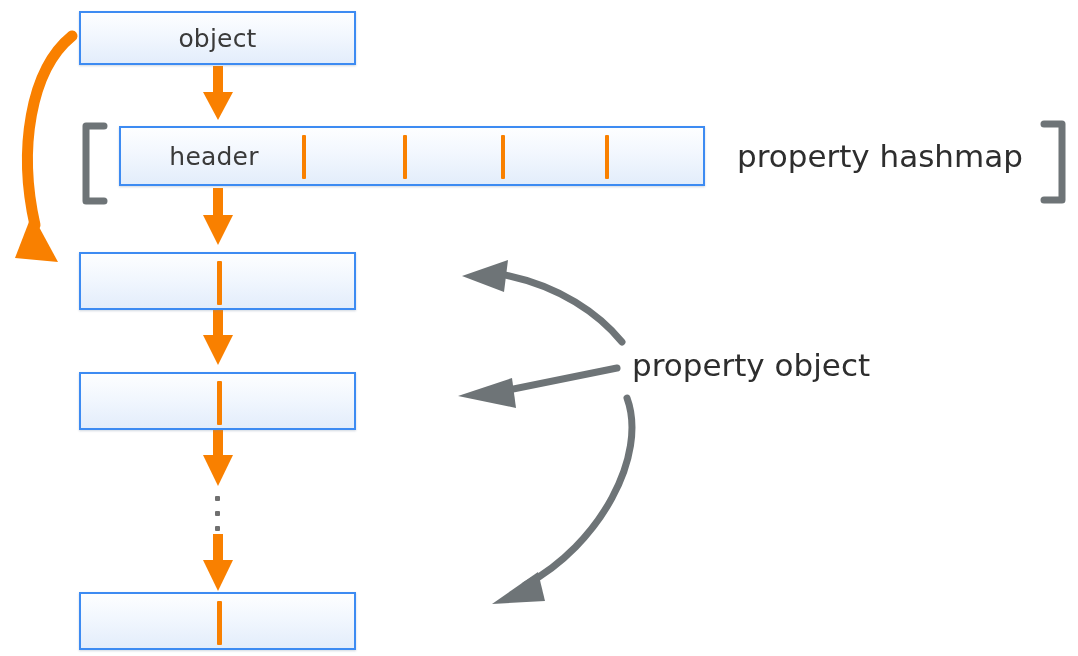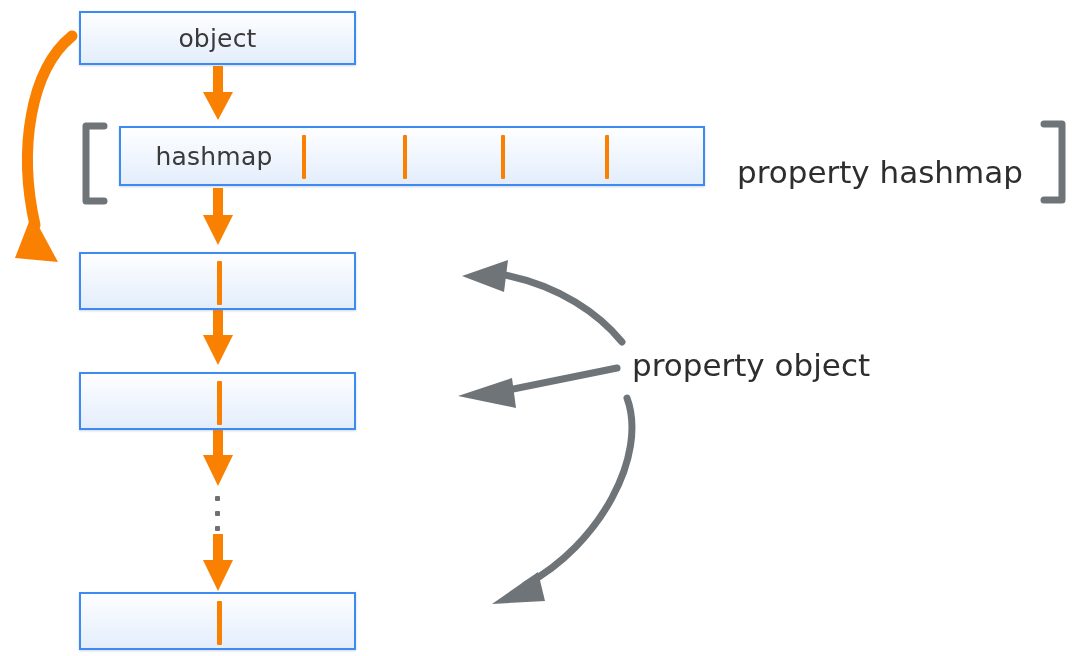--- a/index.html
+++ b/index.html
@@ -140,29 +140,29 @@
       <path d="M 538,572 L 492,604 L 545,601 Z" fill="#6e7477"></path>
     </g>
   </svg>
 
   <div class="node-box" style="left:79px; top:11px; width:277px; height:54px;">
     <span class="node-label">object</span>
   </div>
 
   <div class="node-box" style="left:119px; top:126px; width:586px; height:60px; justify-content:flex-start;">
     <div class="hdr-label">
-      <span class="node-label">hashmap</span>
+      <span class="node-label">header</span>
     </div>
     <div class="tick" style="left:181px; top:7px; height:44px;"></div>
     <div class="tick" style="left:282px; top:7px; height:44px;"></div>
     <div class="tick" style="left:380px; top:7px; height:44px;"></div>
     <div class="tick" style="left:484px; top:7px; height:44px;"></div>
   </div>
 
-  <div class="annot" style="left:737px; top:141px;margin-top:16px;">property hashmap</div>
+  <div class="annot" style="left:737px; top:141px;">property hashmap</div>
 
   <div class="node-box" style="left:79px; top:252px; width:277px; height:58px;">
     <div class="divider" style="left:136px; top:7px; height:44px;"></div>
   </div>
 
   <div class="node-box" style="left:79px; top:372px; width:277px; height:58px;">
     <div class="divider" style="left:136px; top:7px; height:44px;"></div>
   </div>
 
   <div style="position:absolute; left:0; top:0; width:1078px; height:656px; pointer-events:none;">

